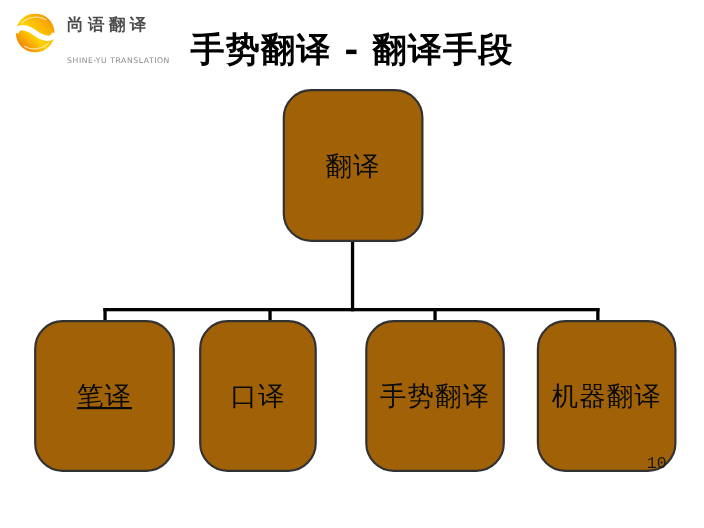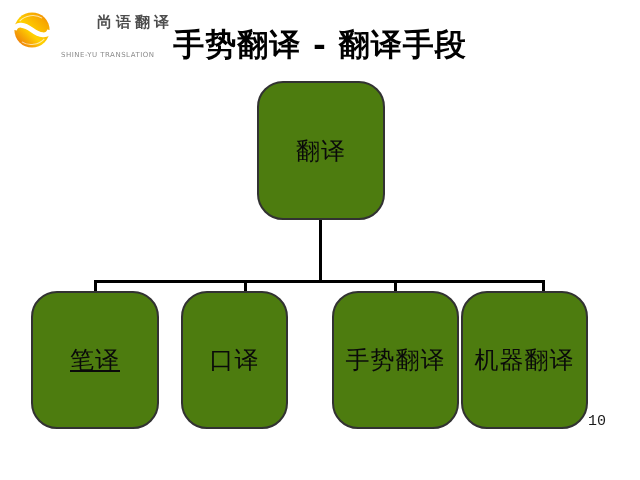--- a/index.html
+++ b/index.html
@@ -13,46 +13,45 @@
   }
 
   
   .logo { position: absolute; left: 8px; top: 8px; display: flex; align-items: flex-start; }
   .logo-swirl { width: 48px; height: 44px; display: block; }
   .logo-text { padding-top: 7px; margin-left: 5px; }
   .logo-name {
     font-size: 15px; font-weight: bold; color: #4d4d4d;
     letter-spacing: 4px; line-height: 1;
     font-family: "DejaVu Sans", "Liberation Sans", sans-serif;
-    margin-left: 36px;
   }
   .logo-sub {
     font-size: 7px; color: #8a8a8a; letter-spacing: 0.5px; margin-top: 21px;
     font-family: "DejaVu Sans", "Liberation Sans", sans-serif;
   }
 
   
   .title {
     position: absolute; left: 0; top: 24px; width: 100%;
     text-align: center; font-size: 31px; font-weight: bold;
     color: #000000; letter-spacing: 1px;
   }
 
   
   .box {
     position: absolute; box-sizing: border-box;
-    background: #4d7c0f; border: 2px solid #323232; border-radius: 26px;
+    background: #a16207; border: 2px solid #323232; border-radius: 26px;
     display: flex; align-items: center; justify-content: center;
     font-size: 24px; color: #0a0a0a; letter-spacing: 1px;
   }
   .box-root { left: 257px; top: 81px;  width: 128px; height: 139px; }
   .box-c0   { left: 31px;  top: 291px; width: 128px; height: 138px; text-decoration: underline; }
   .box-c1   { left: 181px; top: 291px; width: 107px; height: 138px; }
   .box-c2   { left: 332px; top: 291px; width: 127px; height: 138px; }
-  .box-c3   { left: 461px; top: 291px; width: 127px; height: 138px; }
+  .box-c3   { left: 488px; top: 291px; width: 127px; height: 138px; }
 
   
   .conn { position: absolute; background: #000000; }
   .conn-v  { left: 319px; top: 219px; width: 3px;   height: 64px; }
   .conn-h  { left: 94px;  top: 280px; width: 451px; height: 3px;  }
   .conn-d0 { left: 94px;  top: 280px; width: 3px;   height: 12px; }
   .conn-d1 { left: 244px; top: 280px; width: 3px;   height: 12px; }
   .conn-d2 { left: 394px; top: 280px; width: 3px;   height: 12px; }
   .conn-d3 { left: 542px; top: 280px; width: 3px;   height: 12px; }
 

